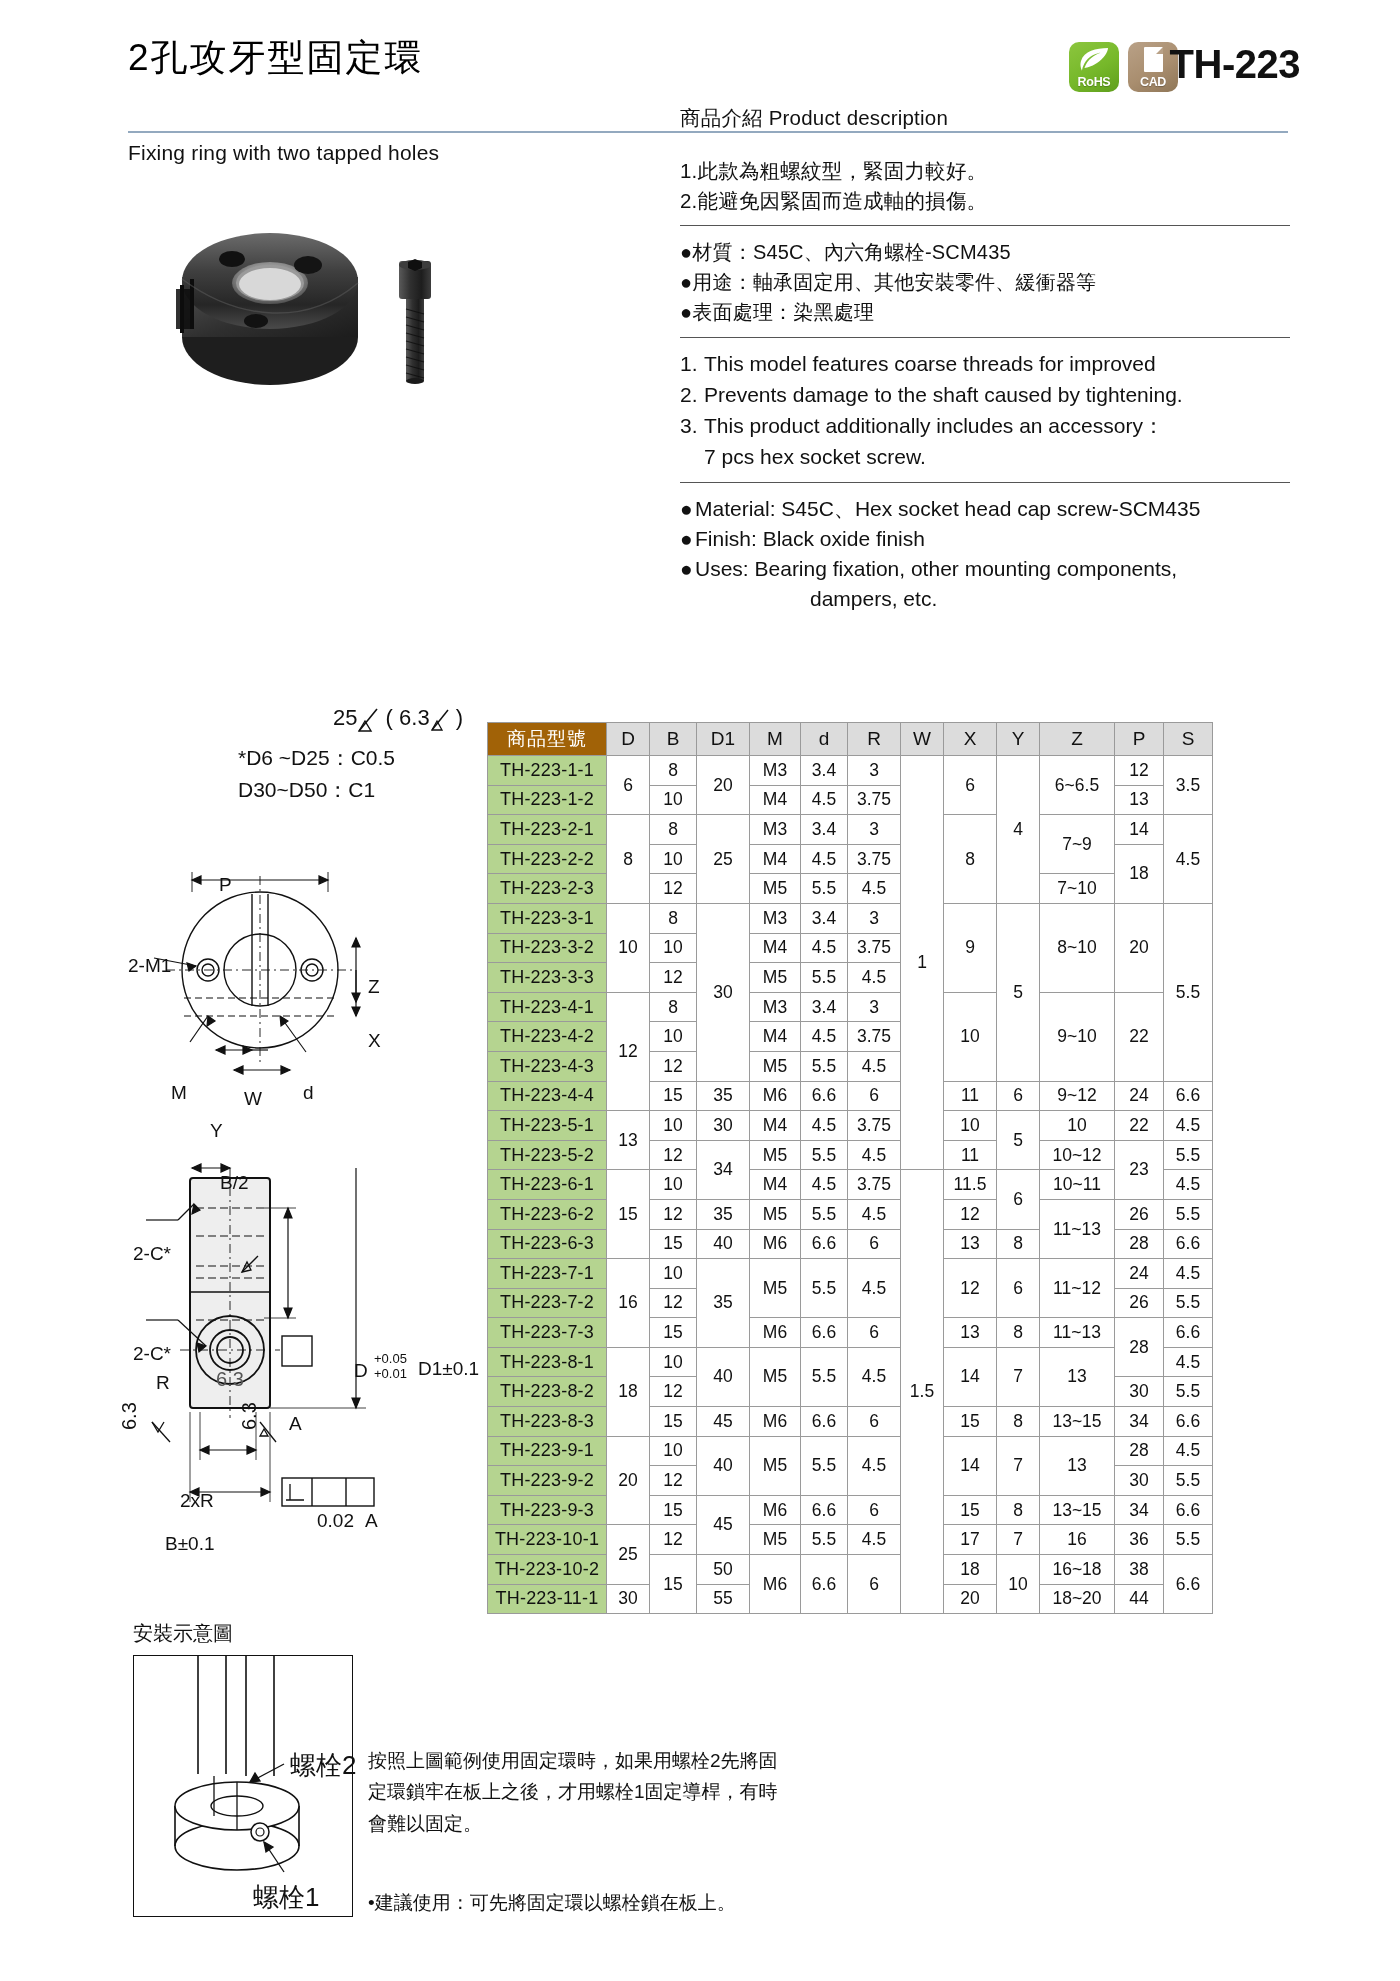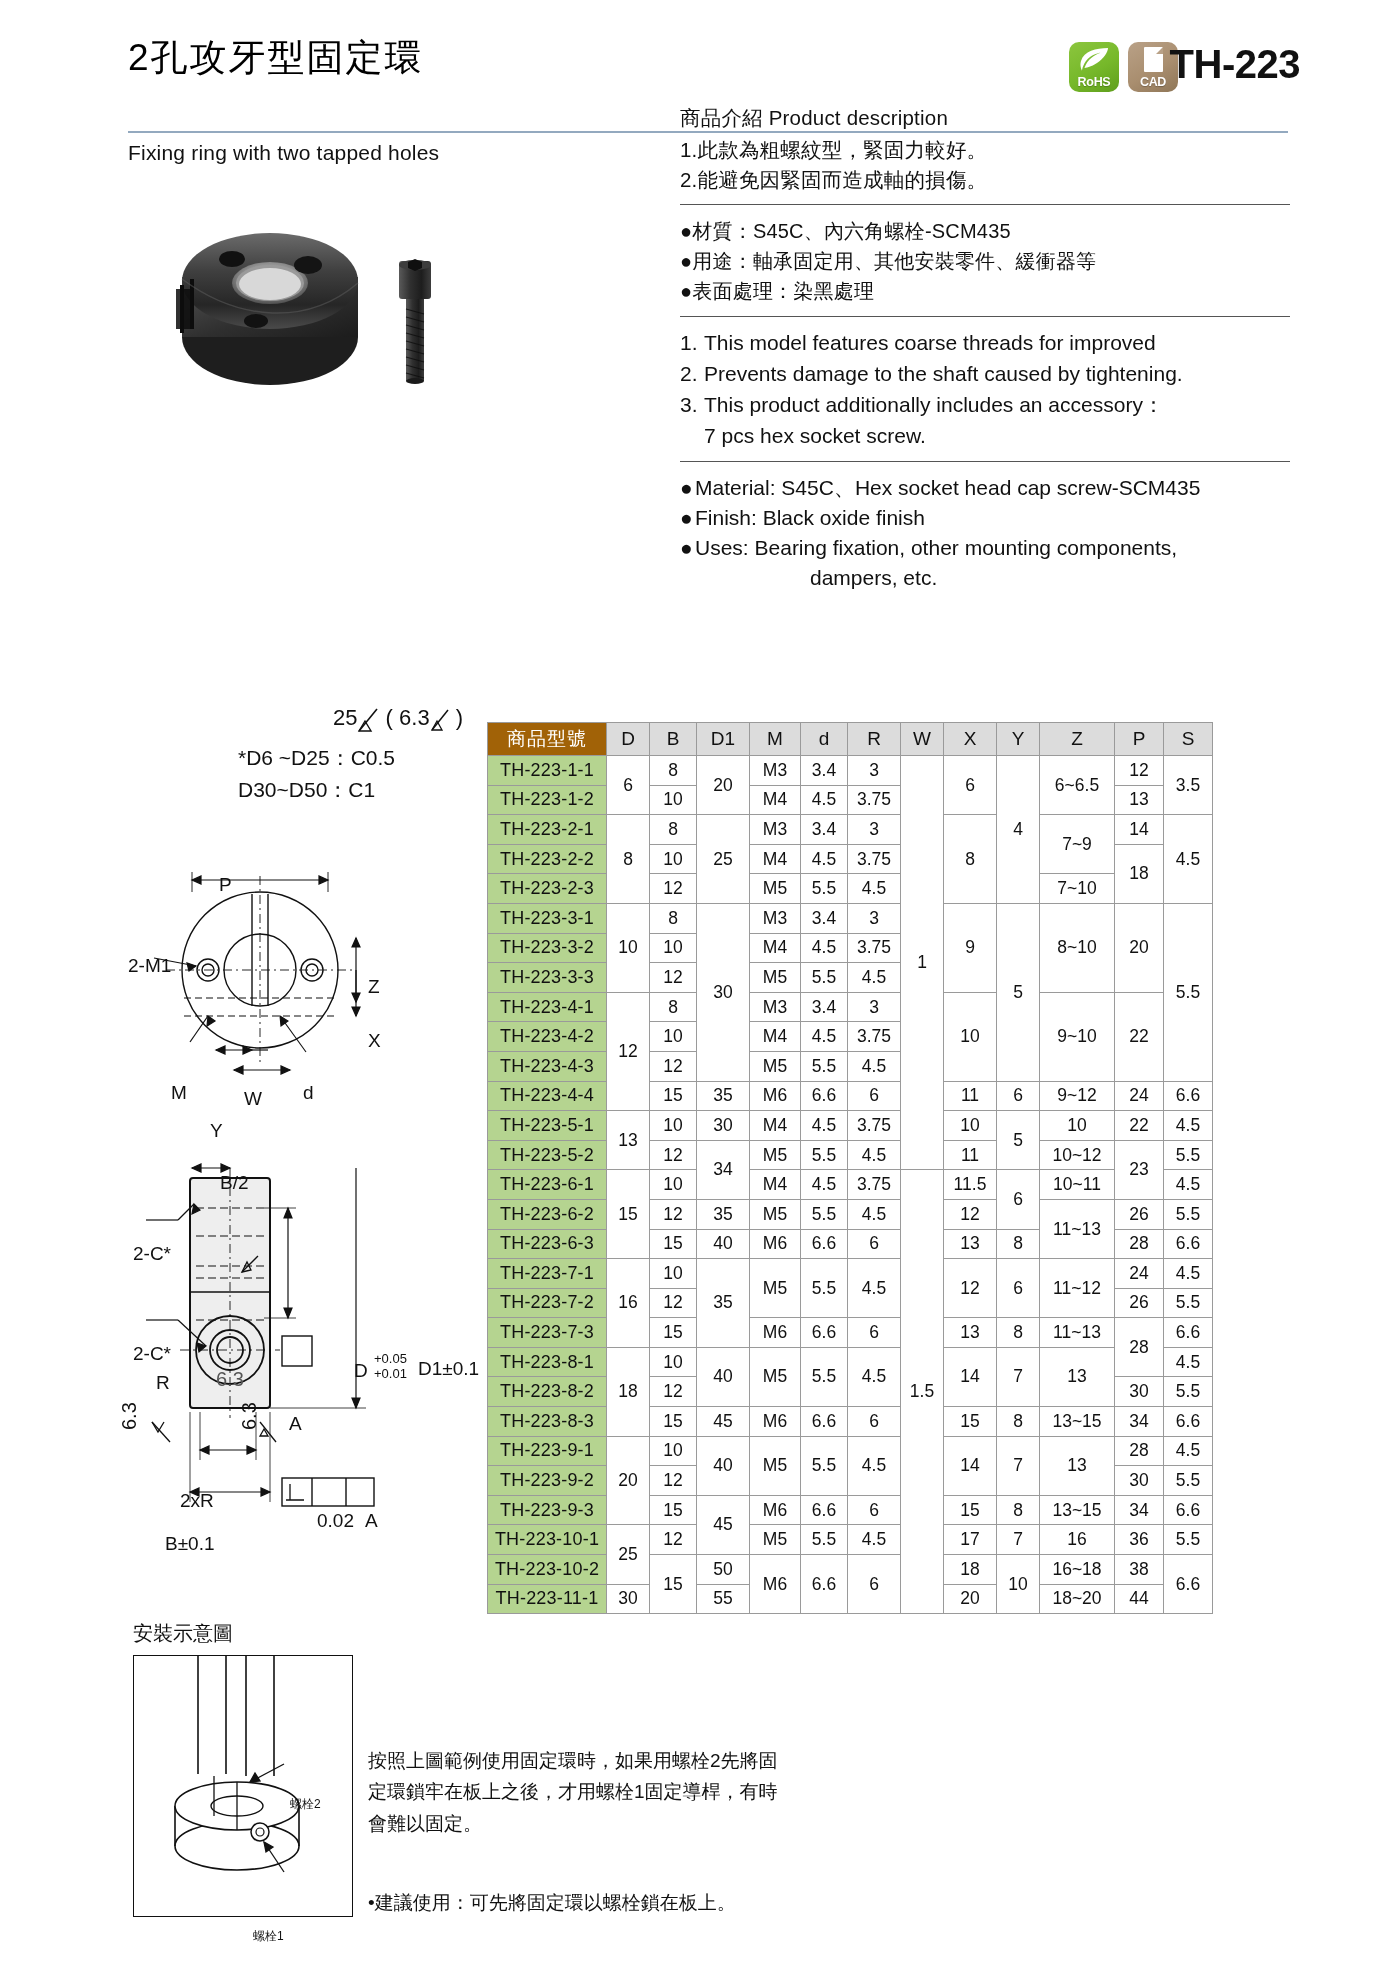--- a/index.html
+++ b/index.html
@@ -27,21 +27,21 @@
   .cadpage:after{content:"";position:absolute;right:0;top:0;border-width:0 0 7px 7px;border-style:solid;border-color:transparent transparent #b9a187 transparent;}
   .model-no{position:absolute;right:100px;top:42px;font-size:40px;font-weight:bold;letter-spacing:-.5px;}
 
   
   .photo{position:absolute;left:140px;top:215px;width:340px;height:200px;}
   .collar-body{position:absolute;left:30px;top:10px;width:215px;height:170px;}
   .screw{position:absolute;left:255px;top:42px;width:40px;height:130px;}
 
   
   .desc{position:absolute;left:680px;top:104px;width:610px;}
-  .d-h{font-size:20.5px;margin-bottom:3px;letter-spacing:.2px;}
+  .d-h{font-size:20.5px;margin-bottom:24px;letter-spacing:.2px;}
   .d-line{font-size:20.5px;line-height:1.45;letter-spacing:.2px;}
   .sep{height:1px;background:#555;margin:10px 0 11px 0;width:100%;}
   .d-b{font-size:20px;line-height:1.5;letter-spacing:.2px;}
   .en-list{font-size:21px;line-height:1.42;margin-top:4px;}
   .en-list .li{display:flex;margin-bottom:1px;}
   .en-list .num{width:24px;flex:0 0 24px;}
   .en-list .txt{flex:1;}
   .en-ind{padding-left:24px;}
   .en-b{font-size:21px;line-height:1.44;}
   .en-b .bl{display:flex;}
@@ -54,21 +54,21 @@
   .cham{position:absolute;left:238px;top:742px;font-size:21px;line-height:1.5;}
   .dwg1{position:absolute;left:130px;top:820px;width:260px;height:300px;}
   .dwg2{position:absolute;left:130px;top:1160px;width:300px;height:400px;}
   .lbl{position:absolute;font-size:19px;color:#111;}
   .lbl-sm{position:absolute;font-size:13px;color:#111;line-height:1.05;}
 
   .inst-title{position:absolute;left:133px;top:1620px;font-size:20px;}
   .inst-box{position:absolute;left:133px;top:1655px;width:218px;height:260px;border:1.4px solid #111;}
   .inst-note{position:absolute;left:368px;top:1745px;width:420px;font-size:19px;line-height:1.65;}
   .inst-note2{position:absolute;left:368px;top:1890px;width:480px;font-size:19px;}
-  .inst-lbl{position:absolute;font-size:12px;margin-top:48px;}
+  .inst-lbl{position:absolute;font-size:26px;}
 
   
   .tbl-wrap{position:absolute;left:487px;top:722px;}
   table.spec{border-collapse:collapse;font-size:17.5px;}
   table.spec th, table.spec td{
     border:1px solid #9a9a9a;text-align:center;vertical-align:middle;
     padding:0;height:28.6px;color:#111;font-weight:400;
   }
   table.spec thead th{background:#dcdcdc;height:32px;font-size:19px;}
   table.spec thead th.model{background:#a16207;color:#fff;font-size:19px;letter-spacing:1px;}

